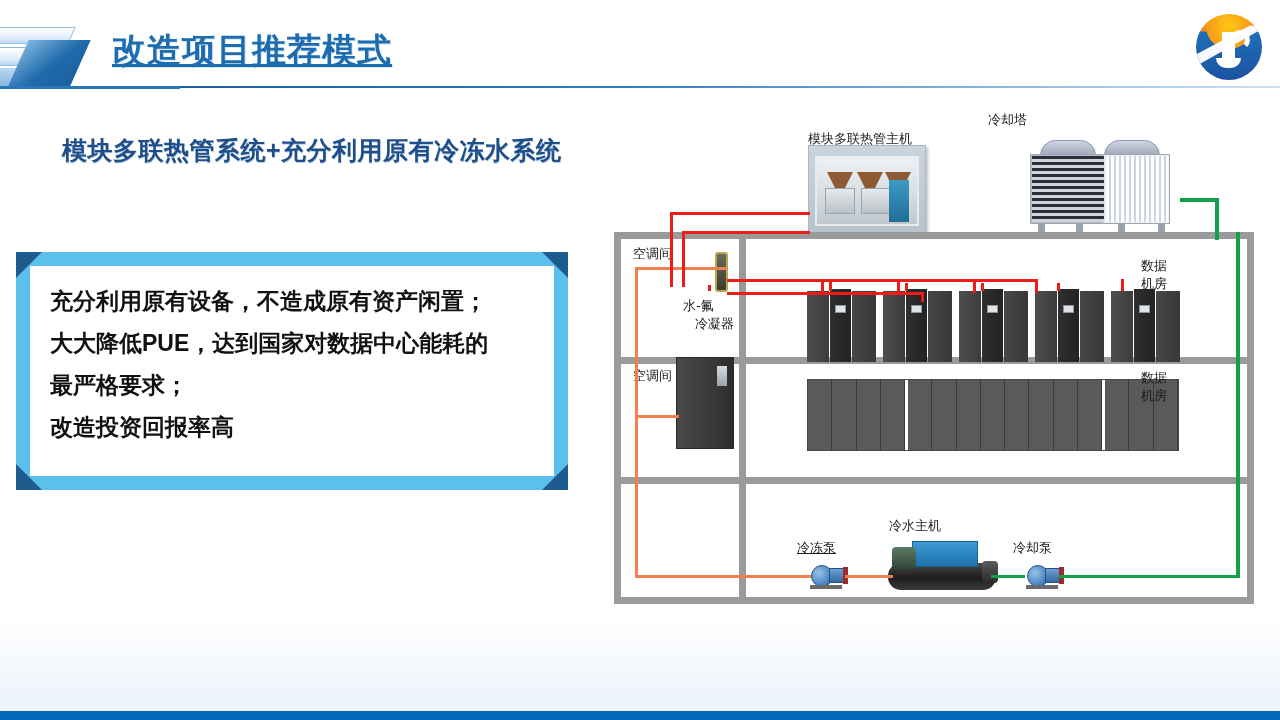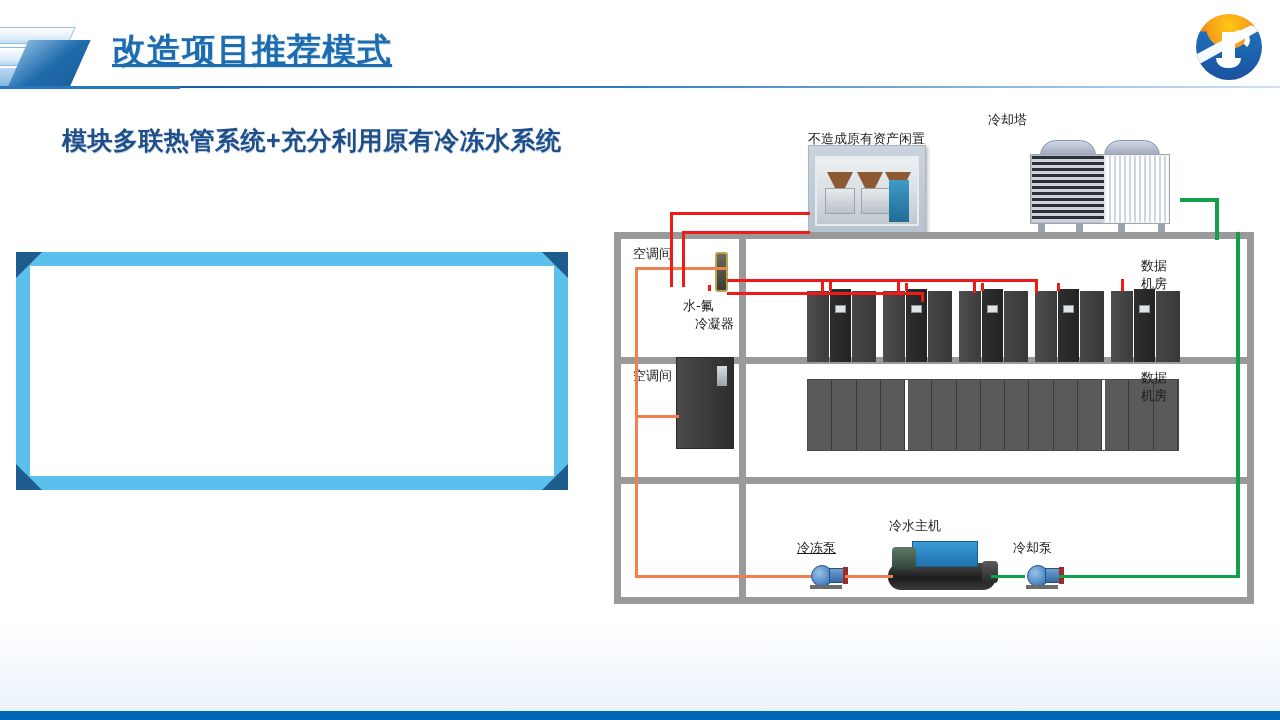--- a/index.html
+++ b/index.html
@@ -87,21 +87,21 @@
     background: #ffffff; border-radius: 0 0 10px 10px;
   }
   .logo .p {
     position: absolute; left: 34px; top: 16px; width: 20px; height: 20px;
     border: 5px solid #ffffff; border-radius: 50%;
     border-left-color: transparent; border-bottom-color: transparent;
   }
 
   
   .subtitle {
-    position: absolute; left: 62px; top: 124px;
+    position: absolute; left: 62px; top: 134px;
     font-size: 25px; font-weight: bold; color: #1f4e88;
     letter-spacing: 0.5px; white-space: nowrap;
     text-shadow: 0.5px 0.5px 0 #bcd3ea;
   }
 
   
   .callout {
     position: absolute; left: 16px; top: 252px;
     width: 552px; height: 238px;
   }
@@ -310,25 +310,31 @@
     <div class="j"></div>
     <div class="jbar"></div>
   </div>
 
   <div class="subtitle">模块多联热管系统+充分利用原有冷冻水系统</div>
 
   <div class="callout">
     <div class="navy"></div>
     <div class="cyan"></div>
     <div class="inner"></div>
+    <div class="text">
+      <div>充分利用原有设备，不造成原有资产闲置；</div>
+      <div>大大降低PUE，达到国家对数据中心能耗的</div>
+      <div>最严格要求；</div>
+      <div>改造投资回报率高</div>
+    </div>
   </div>
 
   <div class="diagram">
 
-    <div class="lbl" style="left:208px; top:30px;">不造成原有资产闲置</div>
+    <div class="lbl" style="left:208px; top:30px;">模块多联热管主机</div>
     <div class="lbl" style="left:388px; top:11px;">冷却塔</div>
 
     <div class="chiller-photo">
       <div class="frame">
         <div class="vee" style="left:10px;"></div>
         <div class="vee" style="left:40px;"></div>
         <div class="vee" style="left:68px;"></div>
         <div class="cab" style="left:8px;"></div>
         <div class="cab" style="left:44px;"></div>
         <div class="blue"></div>

